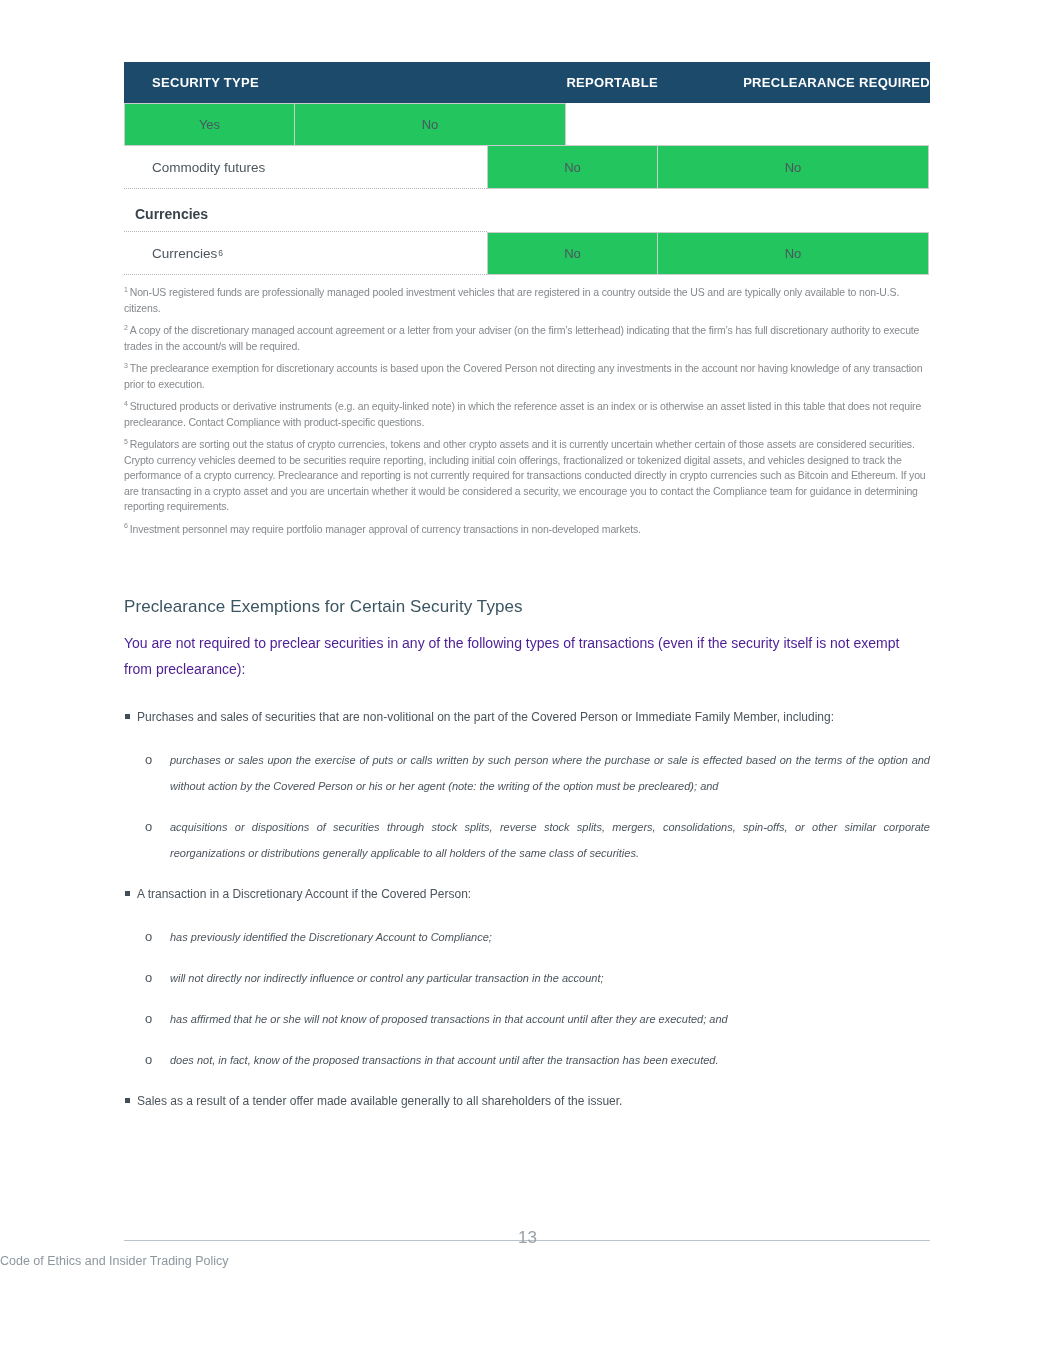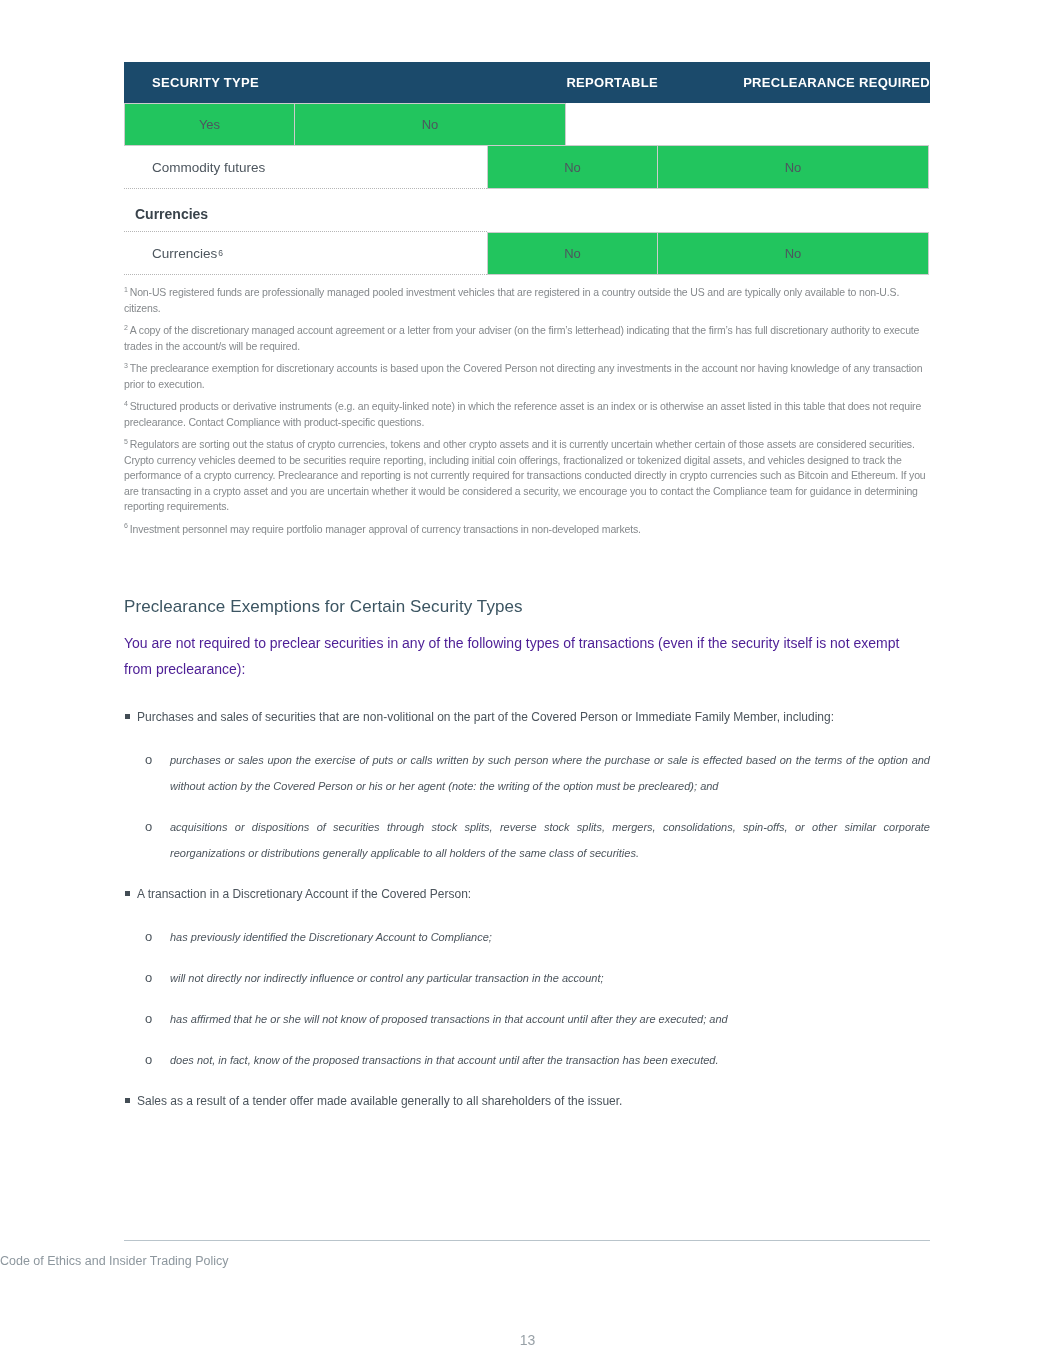--- a/index.html
+++ b/index.html
@@ -60,21 +60,21 @@
   .bullet .btext { font-size:12px; line-height:26px; text-align:justify; color:#4b545c; }
   .sq { position:absolute; left:1px; top:10px; width:5px; height:5px; background:#434d55; }
 
   .sub { position:relative; padding-left:46px; margin-bottom:15px; }
   .sub .omark { position:absolute; left:21px; top:0; font-size:13px; line-height:26px; color:#4b545c; }
   .sub .stext { font-size:11px; line-height:26px; text-align:justify; color:#4b545c;font-style:italic; }
 
   
   .footer-line { position:absolute; left:124px; width:806px; top:1240px; border-top:1px solid #b9c4cb; }
   .footer-title { position:absolute; top:1254px; left:0; width:100%; text-align:left; font-size:12.5px; color:#8d979e; }
-  .footer-page  { position:absolute; top:1332px; left:0; width:100%; text-align:center; font-size:14px; color:#98a1a7; }
+  .footer-page  { position:absolute; top:1228px; left:0; width:100%; text-align:center; font-size:17px; color:#98a1a7; }
 </style>
 </head>
 <body>
 
 <div class="page">
   <div class="content">
 
     <div class="sec-table">
       <div class="t-header">
         <div class="th col1">SECURITY TYPE</div>

